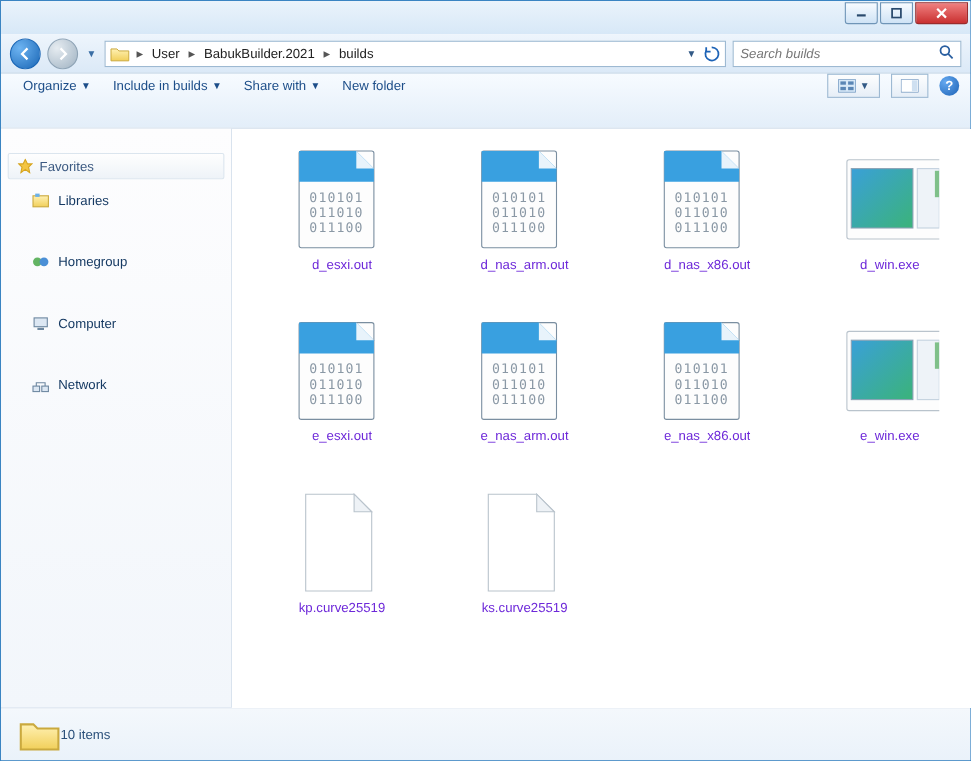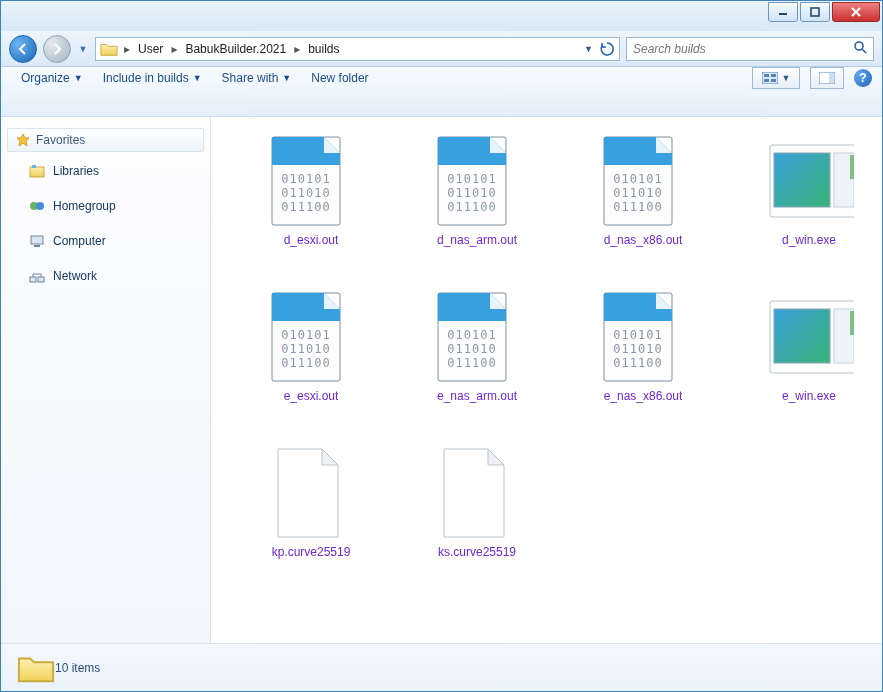--- a/index.html
+++ b/index.html
@@ -16,37 +16,37 @@
 .navbar { height:36px; background:linear-gradient(#eef5fc,#dbe9f7); display:flex; align-items:center; padding:0 8px; gap:6px; border-bottom:1px solid #b7cde0; }
 .navbtn { width:28px; height:28px; border-radius:50%; display:flex; align-items:center; justify-content:center; }
 .navback { background:radial-gradient(circle at 30% 30%,#6db4f2,#1a66b5); border:1px solid #1a66b5; }
 .navfwd  { background:radial-gradient(circle at 30% 30%,#e6ecf1,#9fb2c2); border:1px solid #8ea3b5; }
 .navdrop { width:12px; display:flex; align-items:center; justify-content:center; color:#3a6ea5; }
 .addrbox { flex:1; height:24px; border:1px solid #9db9d2; background:#fff; display:flex; align-items:center; padding:0 4px; gap:4px; }
 .foldericon-sm { width:18px; height:16px; }
 .crumb { color:#222; padding:0 2px; }
 .crumbsep { color:#555; padding:0 2px; }
 .addr-tail { margin-left:auto; display:flex; align-items:center; gap:6px; }
-.searchbox { width:248px; height:24px; border:1px solid #9db9d2; background:#fff; display:flex; align-items:center; padding:0 6px; color:#777; font-style:italic; }
+.searchbox { width:208px; height:24px; border:1px solid #9db9d2; background:#fff; display:flex; align-items:center; padding:0 6px; color:#777; font-style:italic; }
 .searchbox .sicon { margin-left:auto; font-style:normal; color:#2a5fa0; }
 
 
 .toolbar { height:50px; background:linear-gradient(#f7fbff,#e3eef9); display:flex; align-items:flex-start; padding:0 10px; border-bottom:1px solid #cfdcea; }
 .tbitem { color:#1d4e89; padding:4px 10px; display:flex; align-items:center; gap:4px; cursor:default; }
 .tbright { margin-left:auto; display:flex; align-items:center; gap:10px; }
 .viewbtn { width:34px; height:22px; border:1px solid #9db9d2; background:linear-gradient(#fdfefe,#e6eef7); display:flex; align-items:center; justify-content:center; }
 .viewbtn.split { width:48px; }
 .helpbtn { width:18px; height:18px; border-radius:50%; background:radial-gradient(circle at 30% 30%,#64a8f0,#1d63b6); color:#fff; display:flex; align-items:center; justify-content:center; font-weight:bold; font-size:12px; }
 
 
 .body { flex:1; display:flex; min-height:0; }
 .sidebar { width:210px; background:linear-gradient(#fdfdfe,#f2f6fb); border-right:1px solid #d9e3ee; padding:6px 0; }
-.favhdr { margin:5px 6px 4px; border:1px solid #dbe5ee; border-radius:2px; background:linear-gradient(#fefefe,#eef3f8); padding:4px 8px; display:flex; gap:6px; color:#3c5a82; }
+.favhdr { margin:16px 6px 4px; border:1px solid #dbe5ee; border-radius:2px; background:linear-gradient(#fefefe,#eef3f8); padding:4px 8px; display:flex; gap:6px; color:#3c5a82; }
 .sbitem { padding:8px 16px 8px 28px; display:flex; align-items:center; gap:8px; color:#163a63; }
-.sbitem + .sbitem { margin-top:5px; }
+.sbitem + .sbitem { margin-top:26px; }
 
 .filegrid { flex:1; padding:14px 20px; display:grid; grid-template-columns:repeat(4,160px); grid-auto-rows:150px; gap:6px 6px; align-content:start; justify-content:start; overflow:auto; background:#fff; }
 .fileitem { display:flex; flex-direction:column; align-items:center; justify-content:flex-start; text-align:center; }
 .fileicon { width:90px; height:100px; display:flex; align-items:center; justify-content:flex-start; }
 .filelabel { margin-top:2px; color:#6d28d9; max-width:150px; overflow:hidden; text-overflow:ellipsis; }
 
 
 .statusbar { height:48px; border-top:1px solid #d9e3ee; background:linear-gradient(#f4f8fc,#eaf2fa); display:flex; align-items:center; padding:0 16px; color:#2a4f7a; }
 
 

